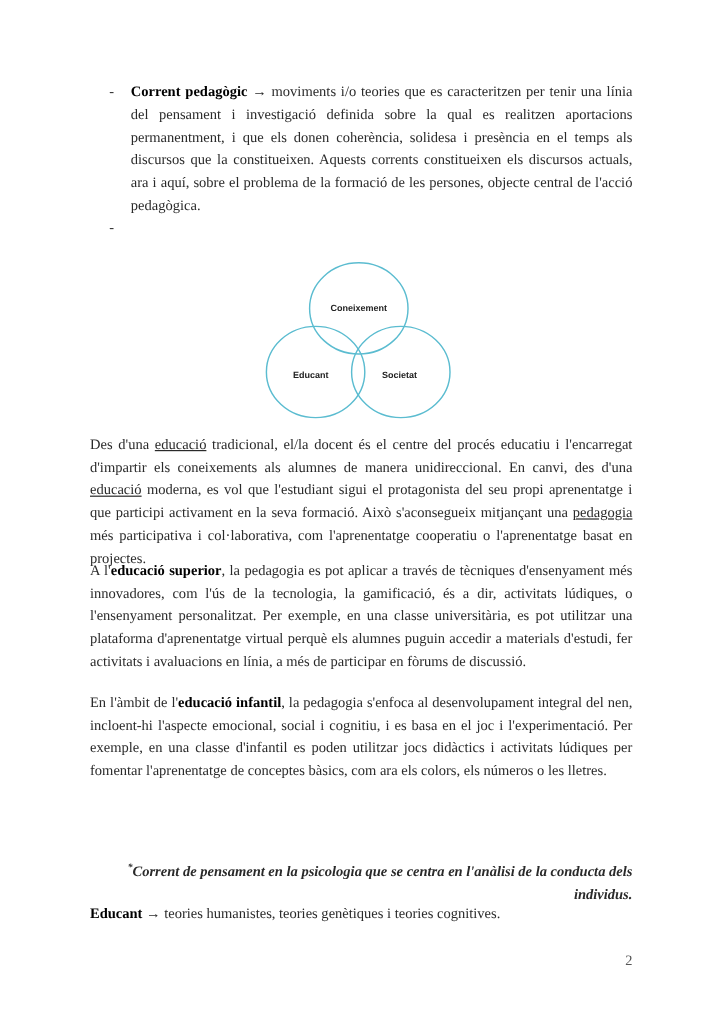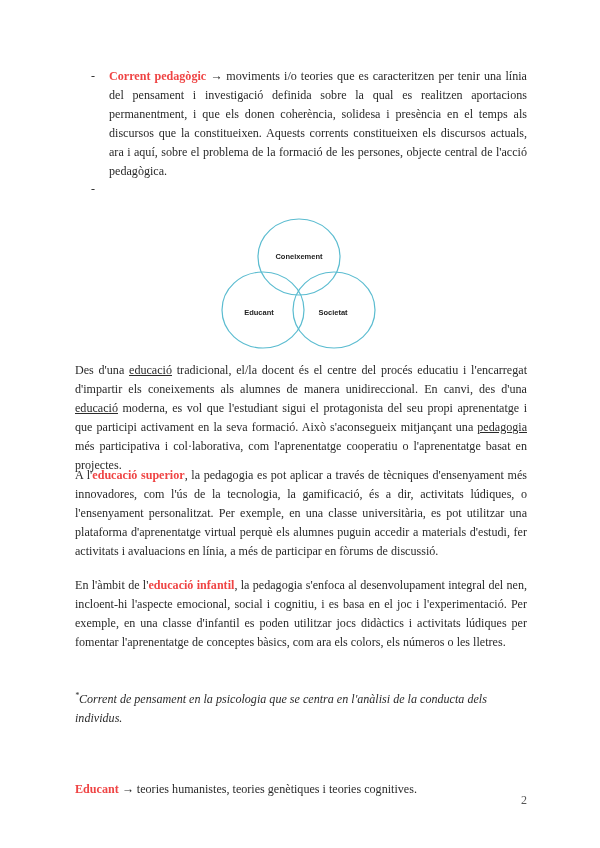--- a/index.html
+++ b/index.html
@@ -1,20 +1,20 @@
 <!DOCTYPE html>
 <html><head>
 <meta charset="utf-8">
 <style>
   html, body { margin:0; padding:0; background:#ffffff; }
   body { width:600px; height:848px; position:relative; overflow:hidden;
          font-family:"Liberation Serif", "DejaVu Serif", serif; color:#2a2a2a; }
   .page { position:absolute; left:0; top:0; width:600px; height:848px; background:#fff; }
   .p { position:absolute; font-size:12.1px; line-height:19px; text-align:justify; margin:0; }
-  .p b { font-weight:bold; color:#ef4444; }
+  .p b { font-weight:bold; color:#000000; }
   .u { text-decoration:underline;margin-top:28px; }
   .bullet { position:absolute; font-size:12px; }
   .body { left:75px; width:452px; }
   .ind { left:109px; width:418px; }
   .venn-label { font-family:"Liberation Sans", "DejaVu Sans", sans-serif; font-size:7.5px; font-weight:bold; fill:#222; }
   .footnote { font-style:italic; }
   .pagenum { position:absolute; left:521px; top:793px; font-size:12px; color:#555; }
 </style>
 </head>
 <body>
@@ -35,19 +35,19 @@
     <text class="venn-label" x="118" y="103" text-anchor="middle">Societat</text>
   </svg>
 
   <p class="p body" style="top:361px;"><span>Des d'una </span><span class="u">educació</span><span> tradicional, el/la docent és el centre del procés educatiu i l'encarregat d'impartir els coneixements als alumnes de manera unidireccional. En canvi, des d'una </span><span class="u">educació</span><span> moderna, es vol que l'estudiant sigui el protagonista del seu propi aprenentatge i que participi activament en la seva formació. Això s'aconsegueix mitjançant una </span><span class="u">pedagogia</span><span> més participativa i col·laborativa, com l'aprenentatge cooperatiu o l'aprenentatge basat en projectes.</span></p>
 
   <p class="p body" style="top:466px;"><span>A l'</span><b>educació superior</b><span>, la pedagogia es pot aplicar a través de tècniques d'ensenyament més innovadores, com l'ús de la tecnologia, la gamificació, és a dir, activitats lúdiques, o l'ensenyament personalitzat. Per exemple, en una classe universitària, es pot utilitzar una plataforma d'aprenentatge virtual perquè els alumnes puguin accedir a materials d'estudi, fer activitats i avaluacions en línia, a més de participar en fòrums de discussió.</span></p>
 
   <p class="p body" style="top:576px;"><span>En l'àmbit de l'</span><b>educació infantil</b><span>, la pedagogia s'enfoca al desenvolupament integral del nen, incloent-hi l'aspecte emocional, social i cognitiu, i es basa en el joc i l'experimentació. Per exemple, en una classe d'infantil es poden utilitzar jocs didàctics i activitats lúdiques per fomentar l'aprenentatge de conceptes bàsics, com ara els colors, els números o les lletres.</span></p>
 
 
-  <p class="p body footnote" style="top:686px; text-align:left;"><sup style="font-size:8px;">*</sup><span>Corrent de pensament en la psicologia que se centra en l'anàlisi de la conducta dels individus.</span></p>
+  <p class="p body footnote" style="top:713px; text-align:right;font-weight:bold;"><sup style="font-size:8px;">*</sup><span>Corrent de pensament en la psicologia que se centra en l'anàlisi de la conducta dels individus.</span></p>
 
 
-  <p class="p body" style="top:752px; text-align:left;margin-top:28px;"><b>Educant</b><span> → </span><span>teories humanistes, teories genètiques i teories cognitives.</span></p>
+  <p class="p body" style="top:752px; text-align:left;"><b>Educant</b><span> → </span><span>teories humanistes, teories genètiques i teories cognitives.</span></p>
 
   <div class="pagenum">2</div>
 </div>
 
 </body></html>

